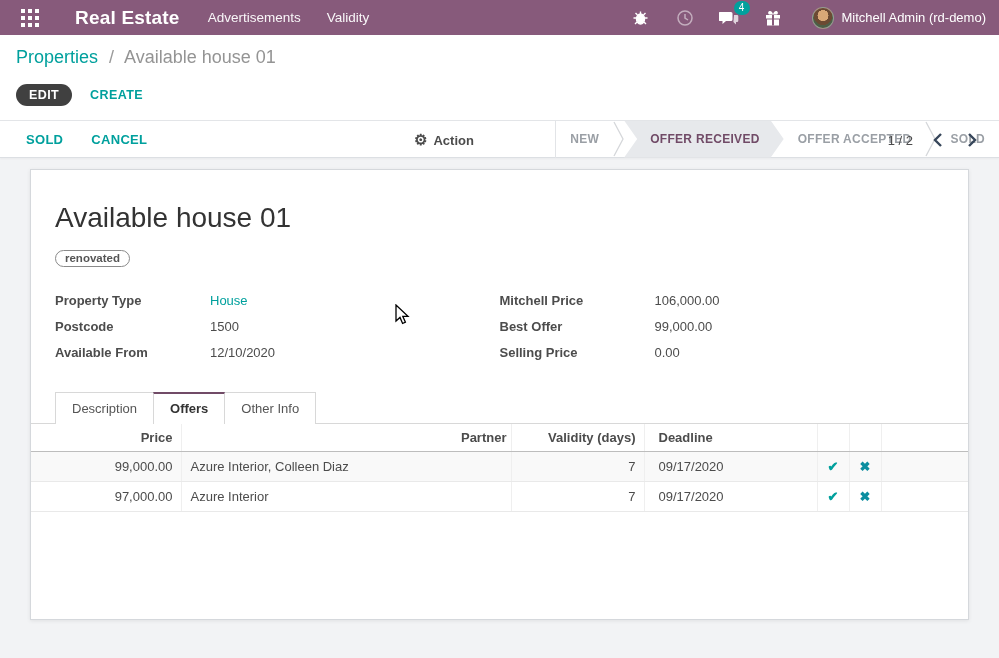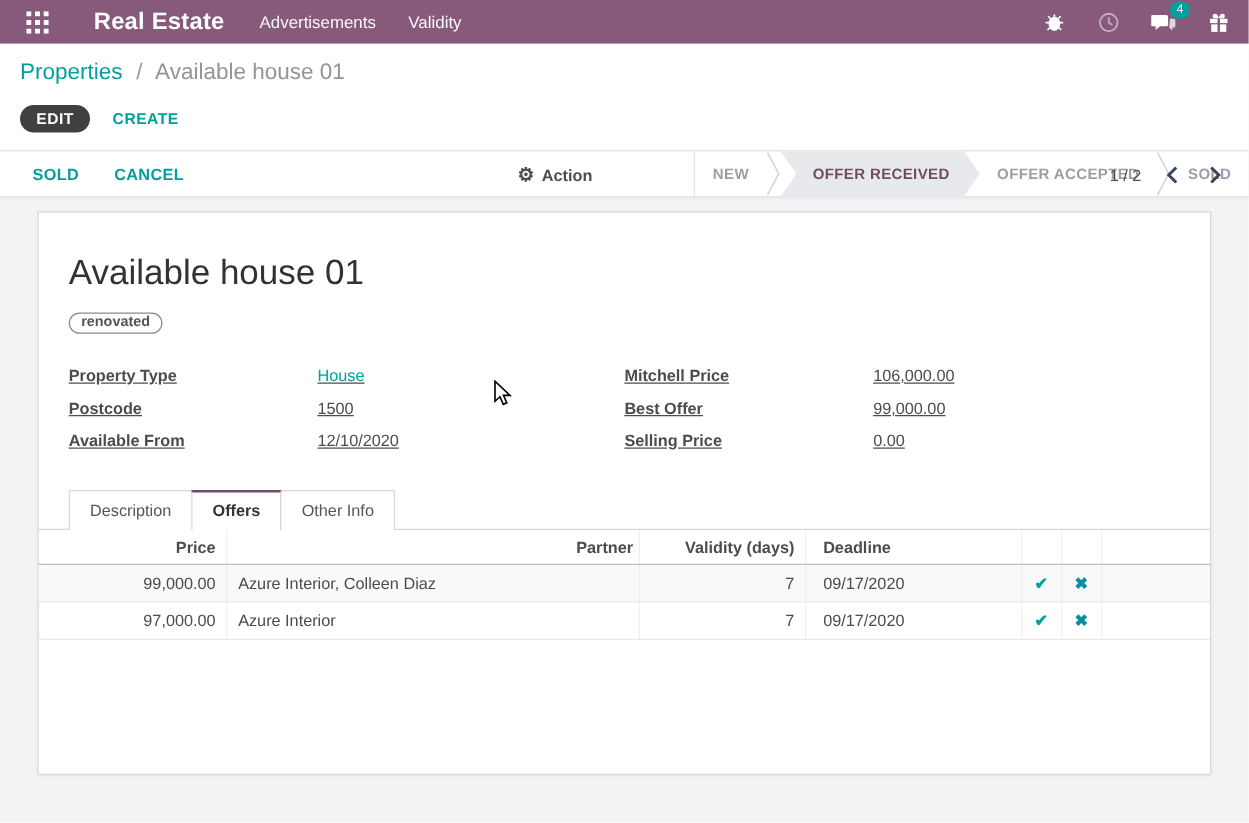--- a/index.html
+++ b/index.html
@@ -46,25 +46,25 @@
      clip-path:polygon(0 0, calc(100% - 13px) 0, 100% 50%, calc(100% - 13px) 100%, 0 100%, 13px 50%); }
   .stage-sep { display:flex; align-items:center; }
 
   
   .content { padding:11px 30px 0 30px; }
   .sheet { background:#fff; border:1px solid #d5d8dc; box-shadow:0 1px 4px rgba(0,0,0,.08); height:451px; position:relative; }
   .sheet-inner { padding:32px 24px 0 24px; }
   .doc-title { font-size:28px; font-weight:500; color:#333; margin-bottom:14px; }
   .tag-pill { display:inline-block; font-size:11.5px; font-weight:bold; color:#555; border:1px solid #8a8a8a; border-radius:10px; padding:1px 9px 2px 9px; }
 
-  .fields { display:flex; margin-top:26px;text-decoration:underline; }
+  .fields { display:flex; margin-top:26px; }
   .field-col { width:447px; }
   .field-row { display:flex; margin-bottom:11px; font-size:13px; }
   .field-label { width:155px; font-weight:bold; color:#4c4c4c; }
-  .field-value { color:#4c4c4c;margin-left:44px; }
+  .field-value { color:#4c4c4c; }
   .field-value.link { color:#00A09D; cursor:pointer; }
 
   
   .tabs { display:flex; margin-top:20px; padding-left:24px; border-bottom:1px solid #d8d8d8; height:33px; }
   .tab { font-size:13px; color:#555; padding:8px 16px; border:1px solid #d8d8d8; border-bottom:none; background:#fff; cursor:pointer; margin-right:-1px; position:relative; top:1px; border-radius:0; }
   .tab.active { font-weight:bold; color:#333; border-top:2px solid #714B67; padding-top:7px; z-index:2; }
 
   
   .offers-table { width:100%; border-collapse:collapse; font-size:13px; }
   .offers-table th { font-weight:bold; color:#4c4c4c; padding:6px 4px; border-bottom:1px solid #bdbdbd; }
@@ -125,20 +125,24 @@
       <span class="badge">4</span>
     </div>
     <div class="nav-icon">
       <svg width="18" height="18" viewBox="0 0 18 18" fill="#fff">
         <rect x="2" y="6" width="14" height="3.5"></rect>
           <rect x="3" y="10.5" width="12" height="6"></rect>
         <rect x="8" y="6" width="2" height="10.5" fill="#875A7B"></rect>
         <path d="M5 5.5 C3.5 4.5 4 2 6 2 C7.5 2 8.5 3.5 9 5.5 Z"></path>
         <path d="M13 5.5 C14.5 4.5 14 2 12 2 C10.5 2 9.5 3.5 9 5.5 Z"></path>
       </svg>
+    </div>
+    <div class="user-block">
+      <div class="avatar"></div>
+      <span class="user-name">Mitchell Admin (rd-demo)</span>
     </div>
   </div>
 </div>
 
 <div class="control-panel">
   <div class="breadcrumb">
     <span class="crumb-link">Properties</span>
     <span class="crumb-sep">/</span>
     <span class="crumb-current">Available house 01</span>
   </div>

